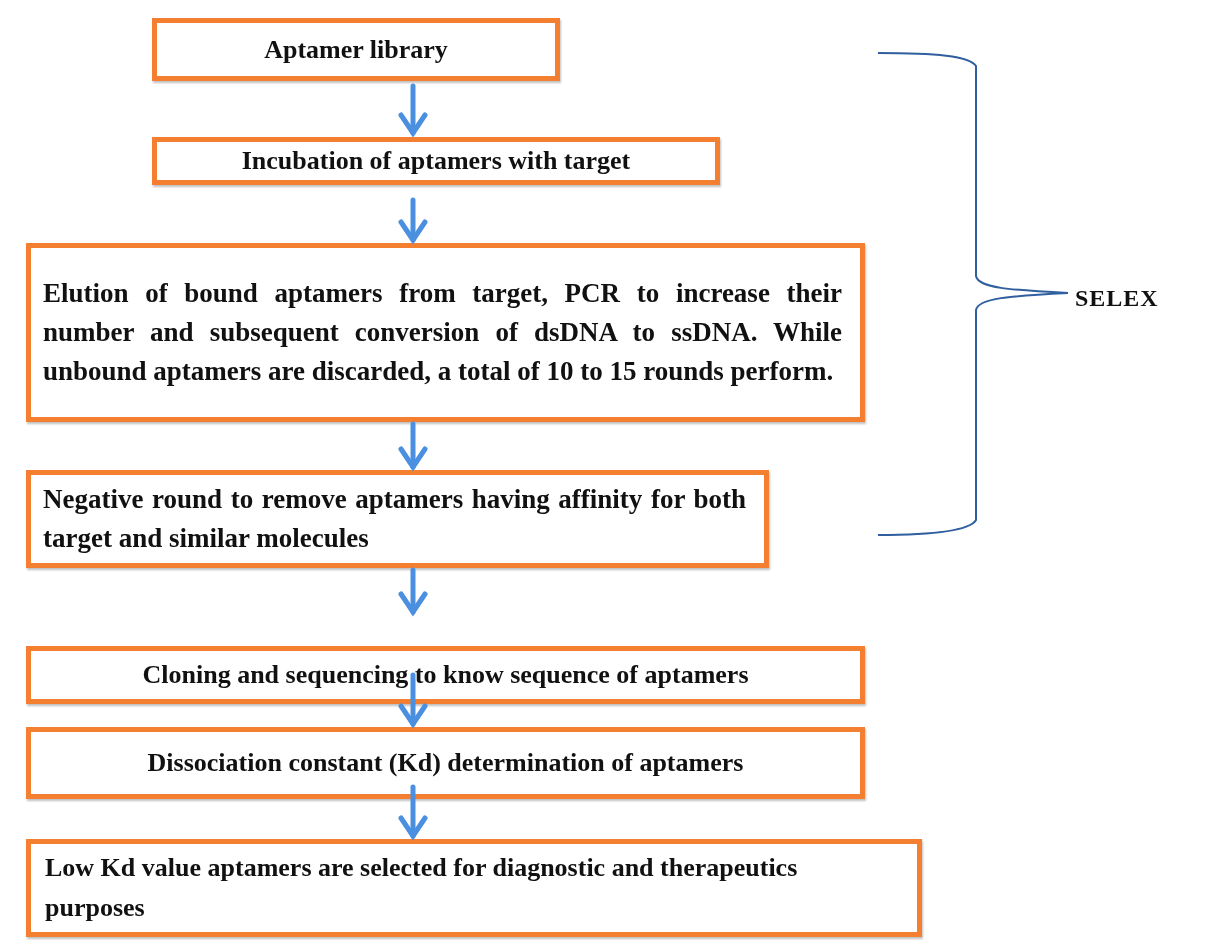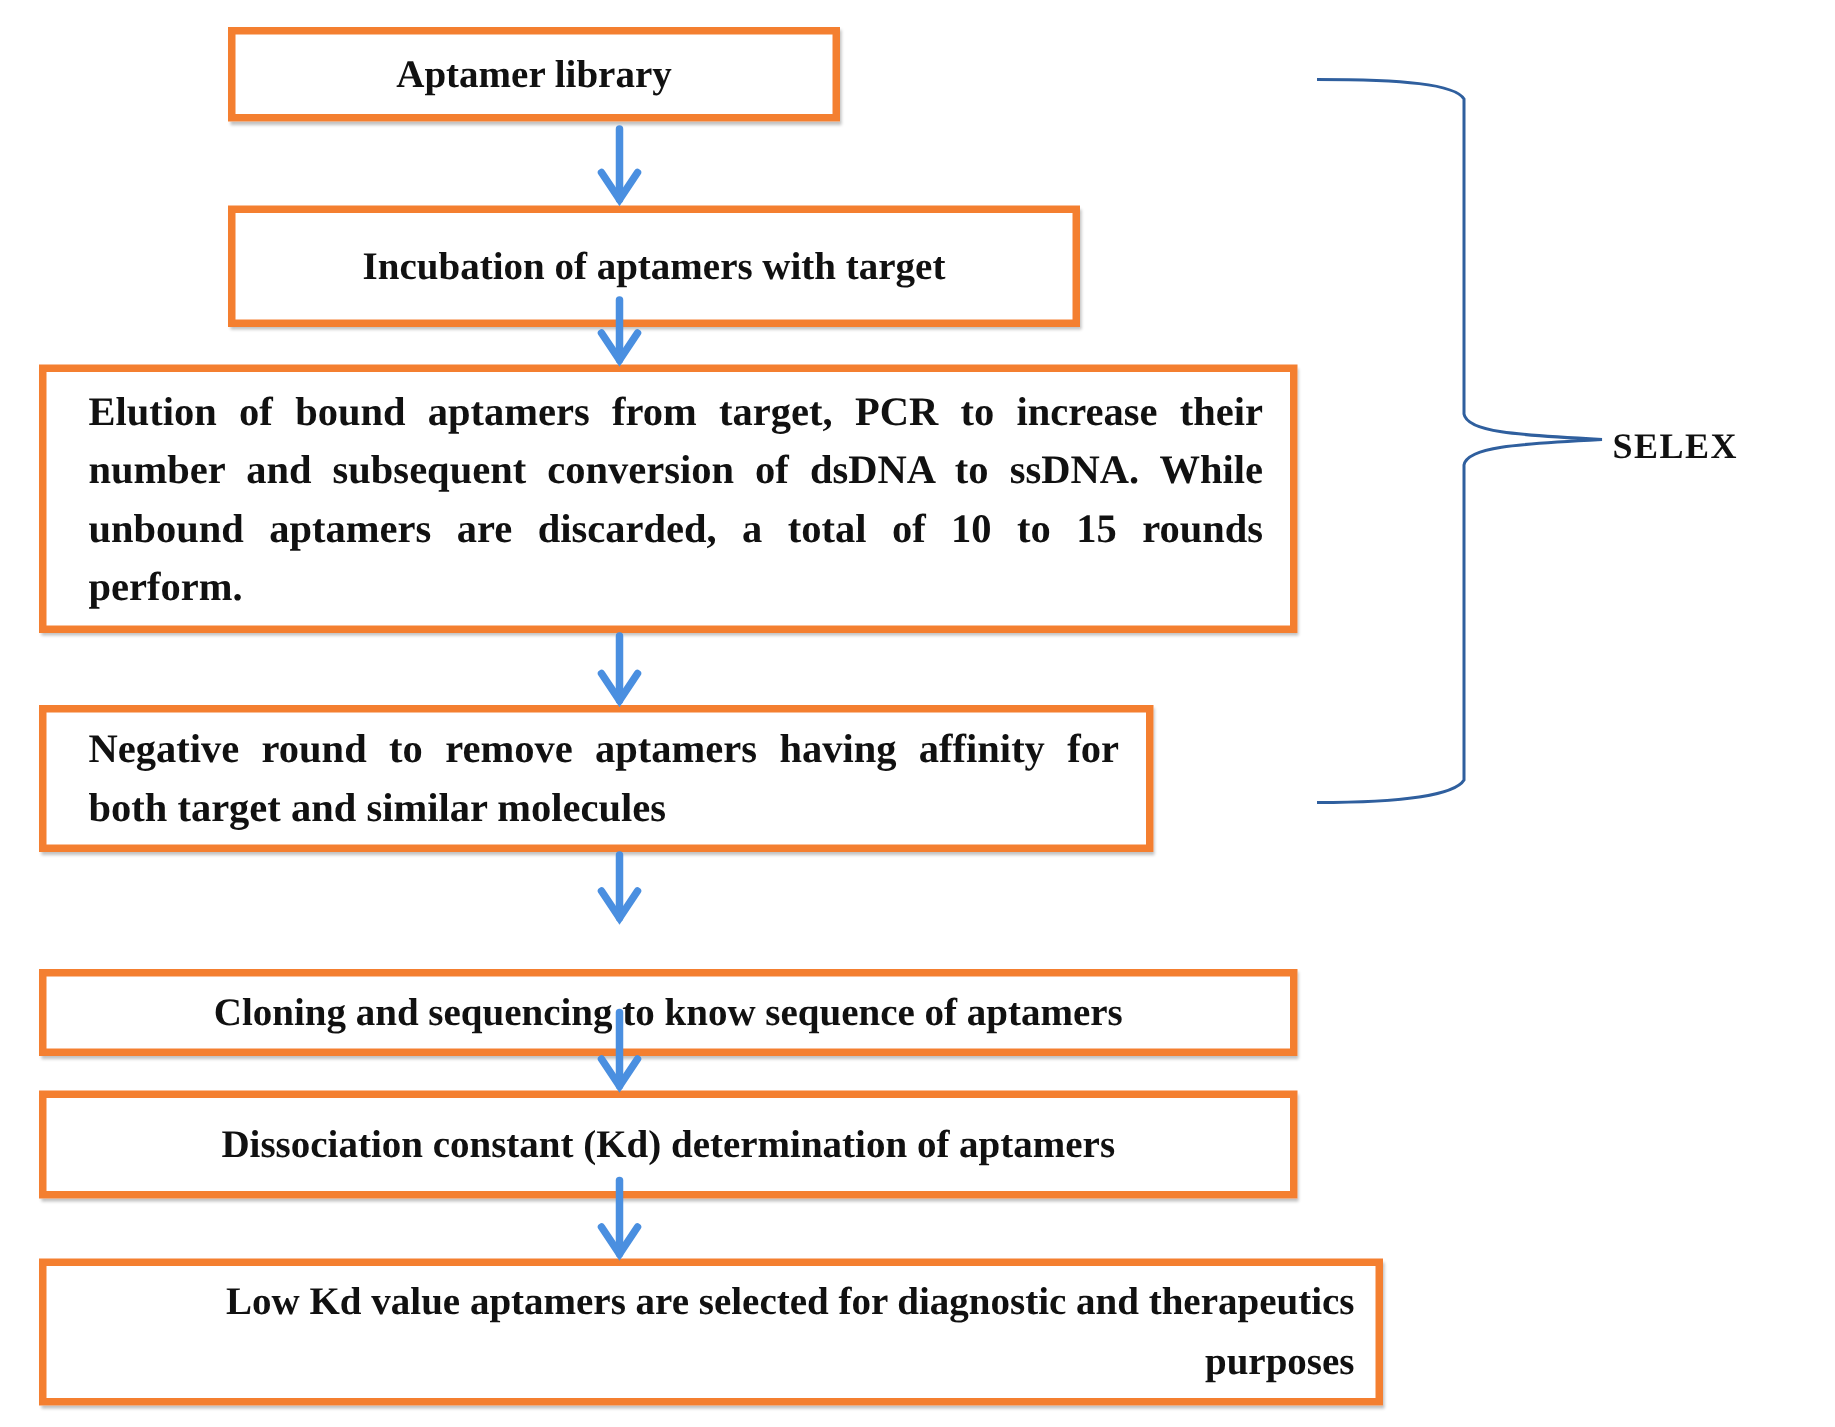--- a/index.html
+++ b/index.html
@@ -2,26 +2,26 @@
 <html><head>
 <meta charset="utf-8">
 <style>
   html, body { margin:0; padding:0; background:#ffffff; }
   body { width:1223px; height:951px; position:relative; overflow:hidden;
          font-family:"Liberation Serif","DejaVu Serif",serif; color:#111; }
   .box { position:absolute; box-sizing:border-box; border:5px solid #f47f30;
          background:#fff; box-shadow:1px 2px 2px rgba(0,0,0,0.25);
          display:flex; align-items:center; justify-content:center;
          font-weight:bold; font-size:27px; line-height:38px; }
-  .box.center { text-align:right; }
+  .box.center { text-align:left; }
   .box.justify { justify-content:flex-start; text-align:justify; text-align-last:left;
-                 padding:0 18px 0 28px; }
+                 padding:0 18px 0 12px; }
   .box.justify .txt { width:100%; }
   #b1 { left:152px; top:18px; width:408px; height:63px; font-size:26px; }
-  #b2 { left:152px; top:137px; width:568px; height:81px; font-size:26px; }
+  #b2 { left:152px; top:137px; width:568px; height:48px; font-size:26px; }
   #b3 { left:26px; top:243px; width:839px; height:179px; font-size:27px; line-height:39px; }
   #b4 { left:26px; top:470px; width:743px; height:98px; font-size:27px; line-height:39px; }
   #b5 { left:26px; top:615px; width:839px; height:58px; font-size:26px;margin-top:31px; }
   #b6 { left:26px; top:727px; width:839px; height:72px; font-size:26px; }
   #b7 { left:26px; top:839px; width:896px; height:98px; font-size:26px; line-height:40px; padding:0 14px; }
   svg.overlay { position:absolute; left:0; top:0; }
   #selex { position:absolute; left:1075px; top:285px; font-weight:bold; font-size:24px; letter-spacing:1px; }
 </style>
 </head>
 <body>

